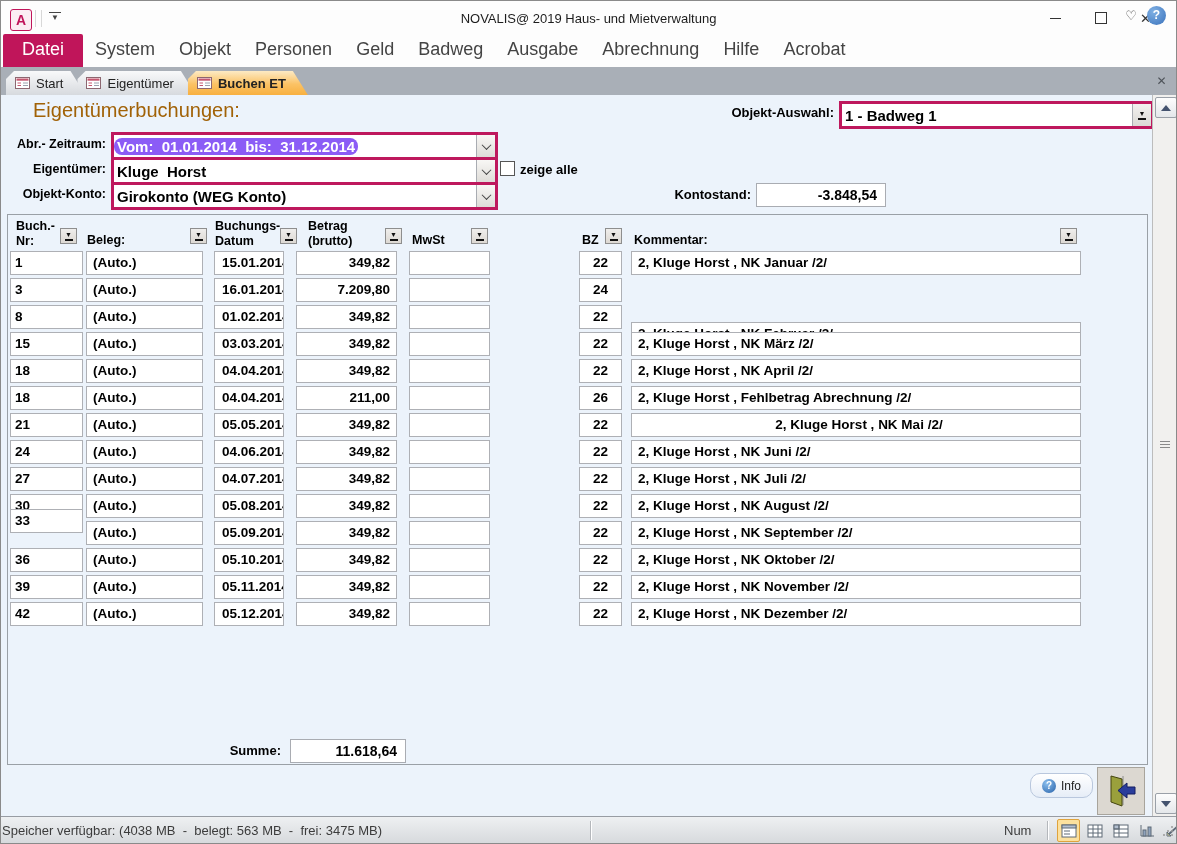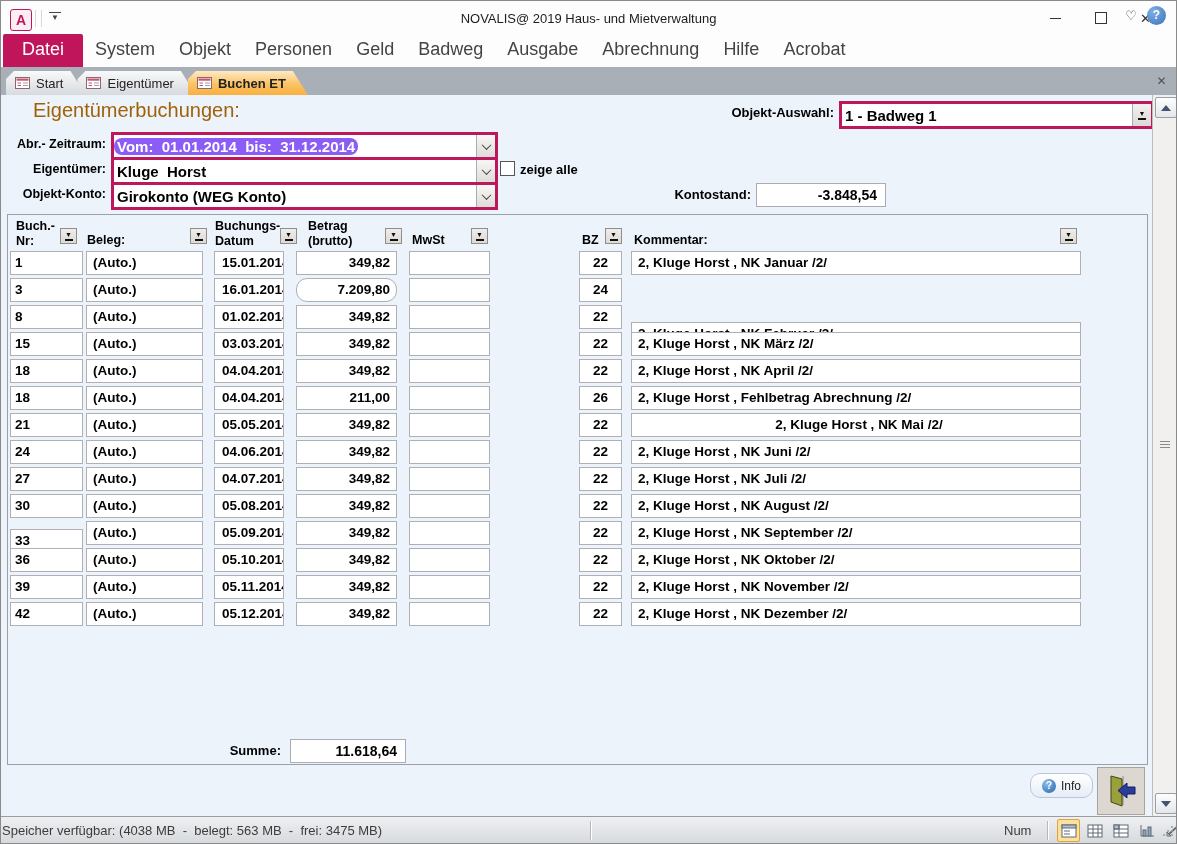--- a/index.html
+++ b/index.html
@@ -282,21 +282,21 @@
         <div class="cell c-nr" style="top: 36px;">1</div>
         <div class="cell c-beleg" style="top: 36px;">(Auto.)</div>
         <div class="cell c-datum" style="top: 36px;">15.01.2014</div>
         <div class="cell c-betrag" style="top: 36px;">349,82</div>
         <div class="cell c-mwst" style="top: 36px;"></div>
         <div class="cell c-bz" style="top: 36px;">22</div>
         <div class="cell c-komm" style="top: 36px;">2, Kluge Horst , NK Januar /2/</div>
         <div class="cell c-nr" style="top: 63px;">3</div>
         <div class="cell c-beleg" style="top: 63px;">(Auto.)</div>
         <div class="cell c-datum" style="top: 63px;">16.01.2014</div>
-        <div class="cell c-betrag" style="top: 63px; border-radius: 11px;">7.209,80</div>
+        <div class="cell c-betrag" style="top: 63px;">7.209,80</div>
         <div class="cell c-mwst" style="top: 63px;"></div>
         <div class="cell c-bz" style="top: 63px;">24</div>
         <div class="cell c-nr" style="top: 90px;">8</div>
         <div class="cell c-beleg" style="top: 90px;">(Auto.)</div>
         <div class="cell c-datum" style="top: 90px;">01.02.2014</div>
         <div class="cell c-betrag" style="top: 90px;">349,82</div>
         <div class="cell c-mwst" style="top: 90px;"></div>
         <div class="cell c-bz" style="top: 90px;">22</div>
         <div class="cell c-komm" style="top: 107px;">2, Kluge Horst , NK Februar /2/</div>
         <div class="cell c-nr" style="top: 117px;">15</div>
@@ -341,21 +341,21 @@
         <div class="cell c-mwst" style="top: 252px;"></div>
         <div class="cell c-bz" style="top: 252px;">22</div>
         <div class="cell c-komm" style="top: 252px;">2, Kluge Horst , NK Juli /2/</div>
         <div class="cell c-nr" style="top: 279px;">30</div>
         <div class="cell c-beleg" style="top: 279px;">(Auto.)</div>
         <div class="cell c-datum" style="top: 279px;">05.08.2014</div>
         <div class="cell c-betrag" style="top: 279px;">349,82</div>
         <div class="cell c-mwst" style="top: 279px;"></div>
         <div class="cell c-bz" style="top: 279px;">22</div>
         <div class="cell c-komm" style="top: 279px;">2, Kluge Horst , NK August /2/</div>
-        <div class="cell c-nr" style="top: 314px;">33</div>
+        <div class="cell c-nr" style="top: 294px;">33</div>
         <div class="cell c-beleg" style="top: 306px;">(Auto.)</div>
         <div class="cell c-datum" style="top: 306px;">05.09.2014</div>
         <div class="cell c-betrag" style="top: 306px;">349,82</div>
         <div class="cell c-mwst" style="top: 306px;"></div>
         <div class="cell c-bz" style="top: 306px;">22</div>
         <div class="cell c-komm" style="top: 306px;">2, Kluge Horst , NK September /2/</div>
         <div class="cell c-nr" style="top: 333px;">36</div>
         <div class="cell c-beleg" style="top: 333px;">(Auto.)</div>
         <div class="cell c-datum" style="top: 333px;">05.10.2014</div>
         <div class="cell c-betrag" style="top: 333px;">349,82</div>

